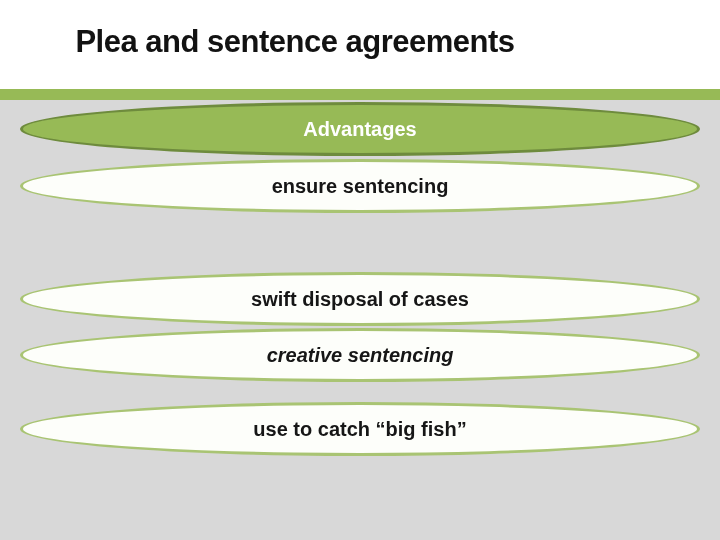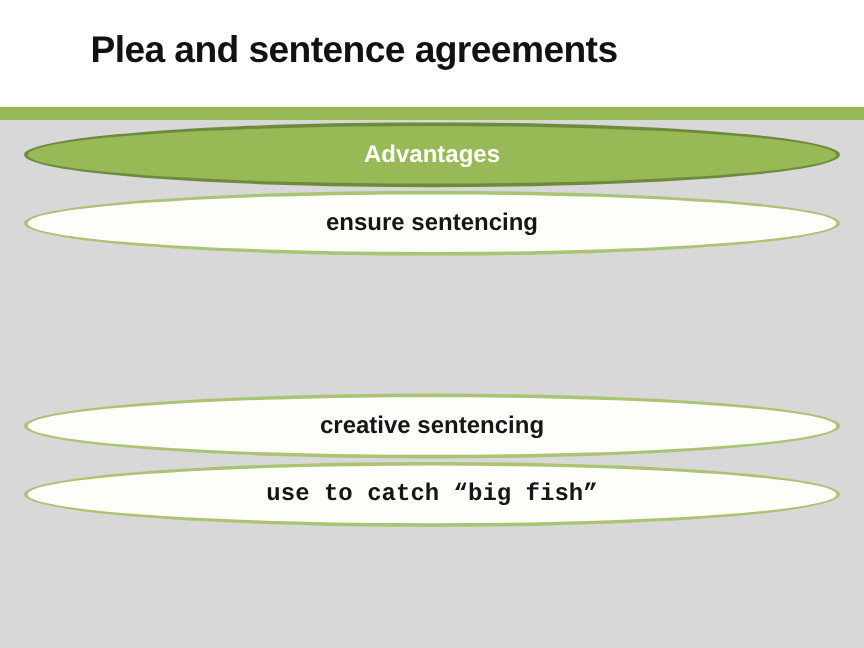--- a/index.html
+++ b/index.html
@@ -71,22 +71,22 @@
   }
   .ellipse.item {
     background: var(--white-fill);
     border: 3px solid var(--light-green-border);
     color: var(--item-text);
   }
   .e1 { top: 102px; text-align: center; }
   .e2 { top: 159px; }
   .e3 { top: 215px; }
   .e4 { top: 272px; }
-  .e5 { top: 328px; }
-  .e6 { top: 385px; font-family: Liberation Mono, monospace; }
+  .e5 { top: 328px; font-style: italic; }
+  .e6 { top: 402px; }
 </style>
 </head>
 <body>
 
 <div class="slide">
 
   <div class="title">Plea and sentence agreements</div>
 
   <div class="accent-bar"></div>
 
@@ -94,20 +94,23 @@
 
   <div class="ellipse header e1">
     <span>Advantages</span>
   </div>
 
   <div class="ellipse item e2">
     <span>ensure sentencing</span>
   </div>
 
 
+  <div class="ellipse item e4">
+    <span>swift disposal of cases</span>
+  </div>
 
   <div class="ellipse item e5">
     <span>creative sentencing</span>
   </div>
 
   <div class="ellipse item e6">
     <span>use to catch “big fish”</span>
   </div>
 
 </div>

